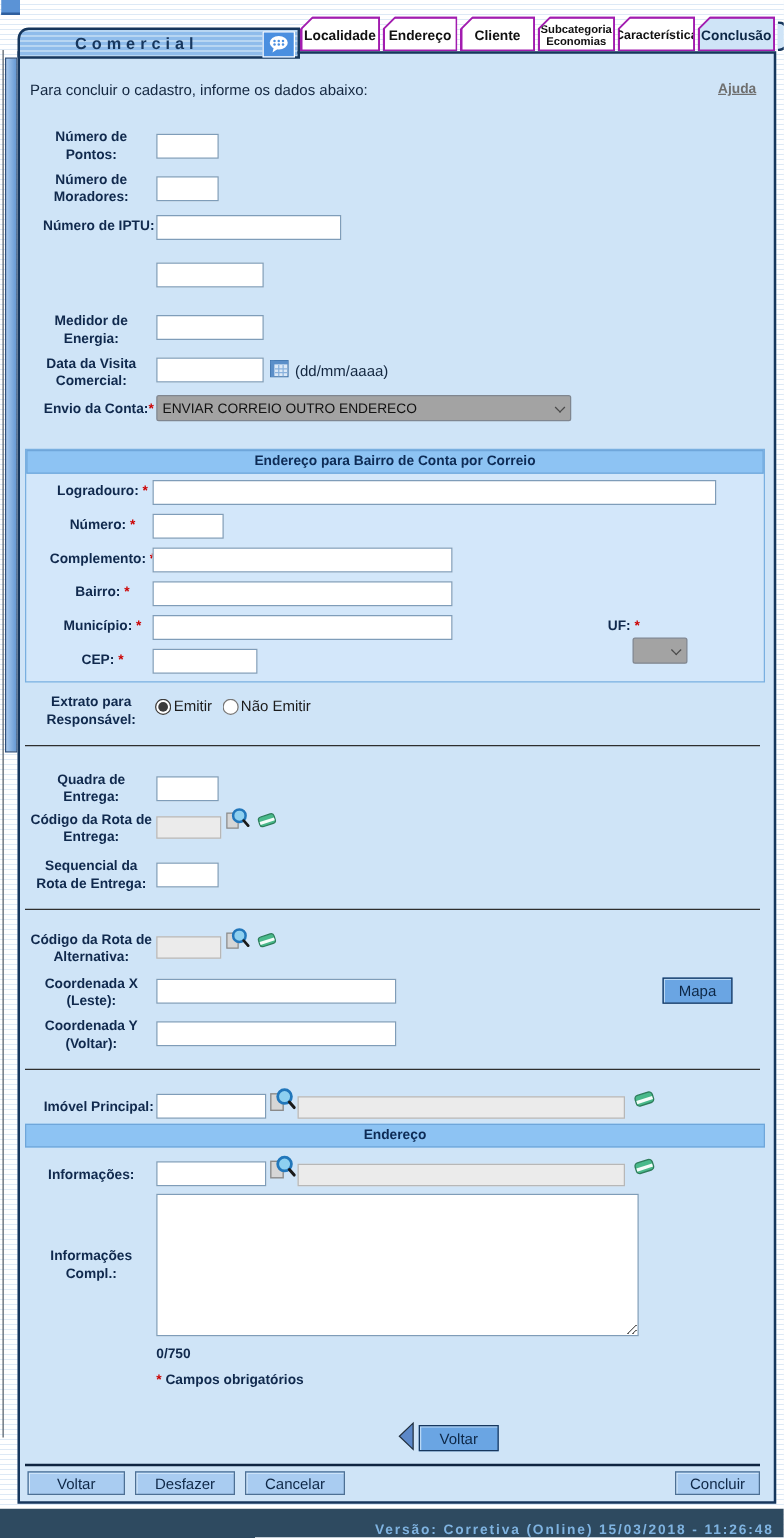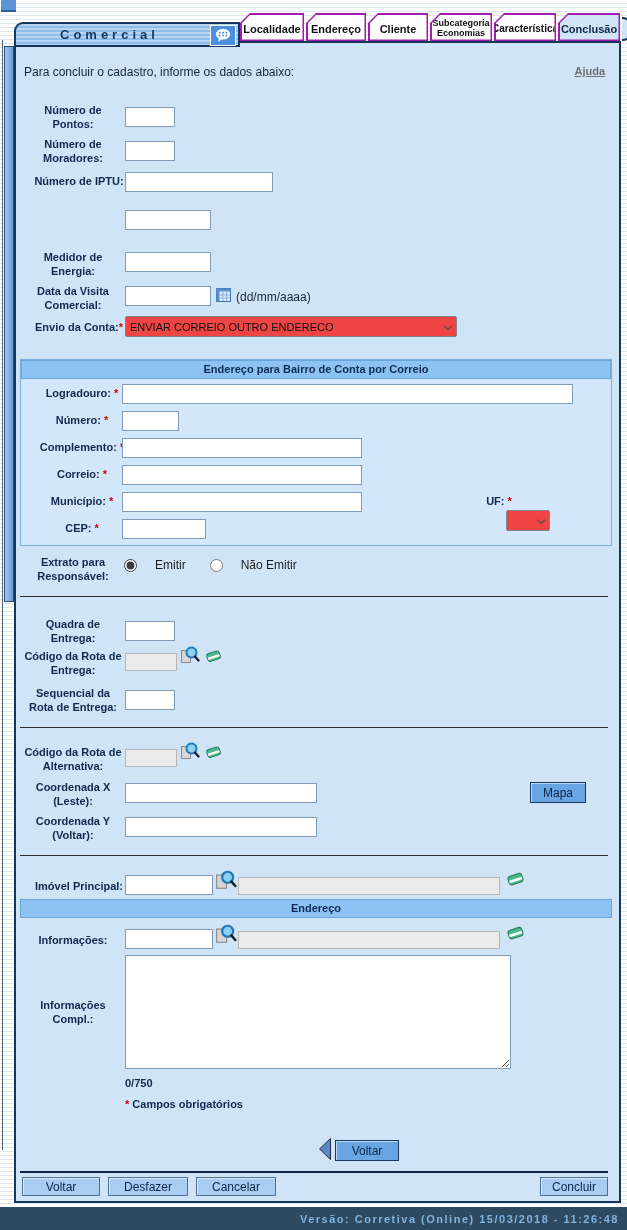--- a/index.html
+++ b/index.html
@@ -48,32 +48,32 @@
   .hr2{height:2px;background:#0f2440;}
   .link{font-size:11px;font-weight:bold;color:#6f6f6f;text-decoration:underline;cursor:pointer;}
   .hdrbar{background:#8dc3f3;border:1px solid #6fa6da;box-sizing:border-box;text-align:center;
     font-size:11px;font-weight:bold;color:#0d2b55;line-height:17px;}
   .subpanel{border:1px solid #79afe0;background:#d3e7fa;box-sizing:border-box;}
   .btn-blue{background:#6aa5e3;border:1px solid #17375e;box-shadow:inset 1px 1px 0 #b9d8f5;
     color:#0d2746;font-size:12px;font-family:"Liberation Sans",sans-serif;text-align:center;cursor:pointer;}
   .btn-light{background:#a9ccf1;border:1px solid #4d7094;box-shadow:inset 1px 1px 0 #d8eafc;
     color:#0e2746;font-size:12px;font-family:"Liberation Sans",sans-serif;text-align:center;cursor:pointer;}
   .selwrap{position:relative;display:block;}
-  .sel{appearance:none;-webkit-appearance:none;background:#ef4444;border:1px solid #80868f;
+  .sel{appearance:none;-webkit-appearance:none;background:#a3a3a3;border:1px solid #80868f;
     border-radius:2px;height:21px;width:100%;font-family:"Liberation Sans",sans-serif;
     font-size:11px;padding:0 18px 0 4px;color:#111;}
   .chev{position:absolute;right:6px;top:7px;width:5px;height:5px;border:solid #4a4a4a;
     border-width:0 1.5px 1.5px 0;transform:rotate(45deg);pointer-events:none;}
-  .radio-row{display:flex;align-items:center;gap:16px;font-size:12px;color:#1c1c1c;}
+  .radio-row{display:flex;align-items:center;gap:0;font-size:12px;color:#1c1c1c;}
   .radio-row input{margin:0 2px 0 0;accent-color:#3c3c3c;}
   .ta{background:#fff;border:1px solid #7f9db9;box-sizing:border-box;resize:both;
     font-family:"Liberation Sans",sans-serif;font-size:11px;}
   .cnt{font-size:11px;font-weight:bold;color:#10294d;}
   .statusbar{position:absolute;left:0;top:1207px;width:627px;height:23px;background:#2e4a60;
-    display:flex;align-items:center;justify-content:flex-end;}
+    display:flex;align-items:flex-end;justify-content:flex-end;}
   .statusbar span{margin-right:8px;font-size:11px;font-weight:bold;letter-spacing:1.5px;color:#7fb3e0;}
   .iconbtn{cursor:pointer;display:inline-block;}
 </style>
 </head>
 <body>
 
 <div class="stage">
 
   <div class="chip"></div>
   <div class="left-line"></div>
@@ -173,21 +173,21 @@
 
       <div class="abs lbl" style="top:26px;left:6px;width:110px"><span>Logradouro:</span> <span class="req">*</span></div>
       <input class="abs inp" style="top: 24px; left: 101px; width: 451px;" value="">
 
       <div class="abs lbl" style="top:53px;left:6px;width:110px"><span>Número:</span> <span class="req">*</span></div>
       <input class="abs inp" style="top: 51px; left: 101px; width: 57px;" value="">
 
       <div class="abs lbl" style="top:80px;left:6px;width:110px"><span>Complemento:</span> <span class="req">*</span></div>
       <input class="abs inp" style="top: 78px; left: 101px; width: 240px;" value="">
 
-      <div class="abs lbl" style="top:107px;left:6px;width:110px"><span>Correio:</span> <span class="req">*</span></div>
+      <div class="abs lbl" style="top:107px;left:6px;width:110px"><span>Bairro:</span> <span class="req">*</span></div>
       <input class="abs inp" style="top: 105px; left: 101px; width: 240px;" value="">
 
       <div class="abs lbl" style="top:134px;left:6px;width:110px"><span>Município:</span> <span class="req">*</span></div>
       <input class="abs inp" style="top: 132px; left: 101px; width: 240px;" value="">
       <div class="abs lbl" style="top:134px;left:458px;width:40px"><span>UF:</span> <span class="req">*</span></div>
       <div class="abs selwrap" style="top:131px;left:485px;width:44px">
         <select class="sel" style="padding-right:14px"><option></option></select>
         <span class="chev"></span>
       </div>
 

